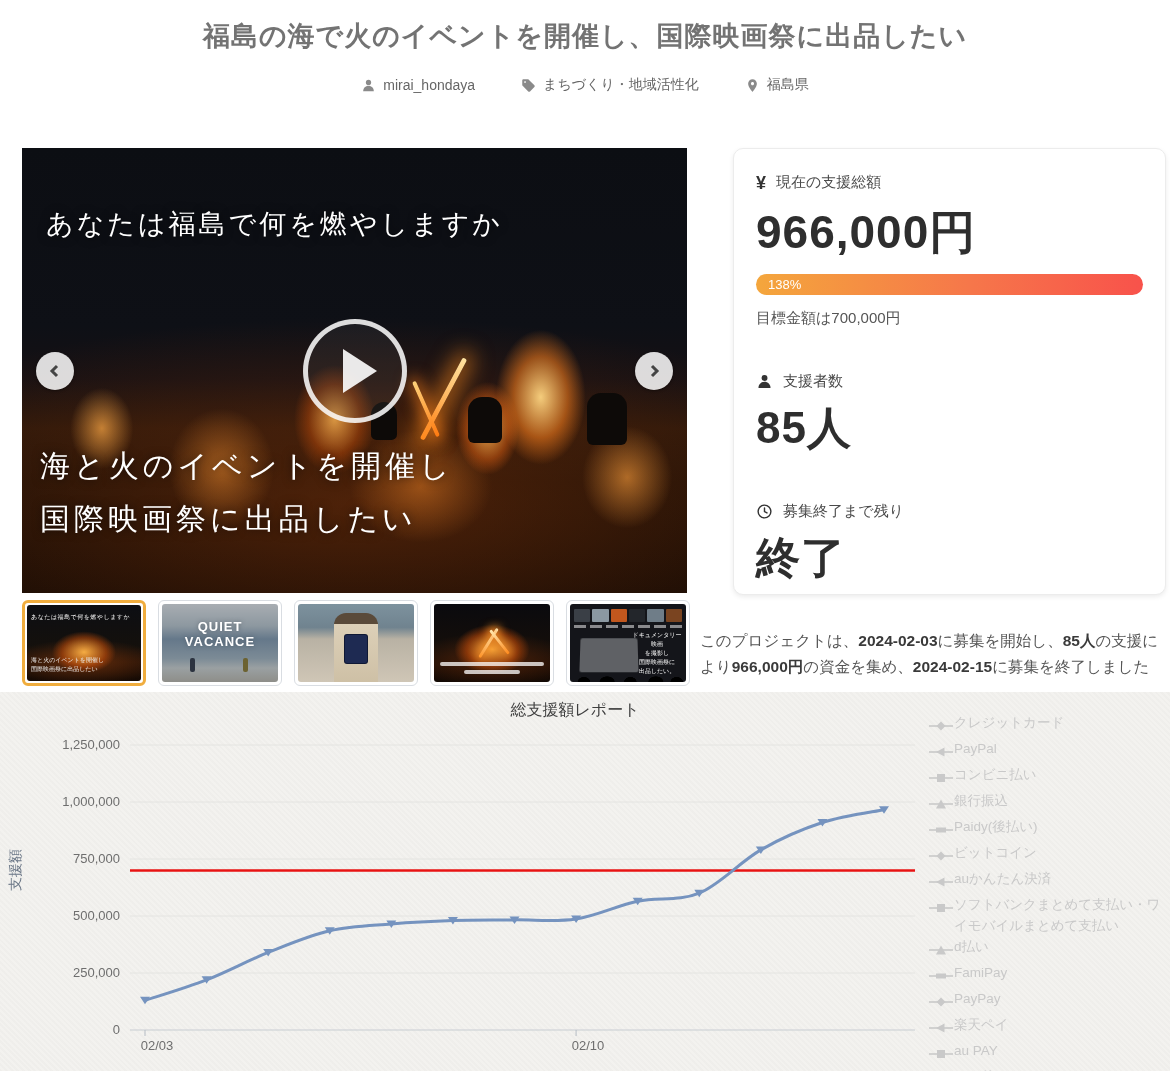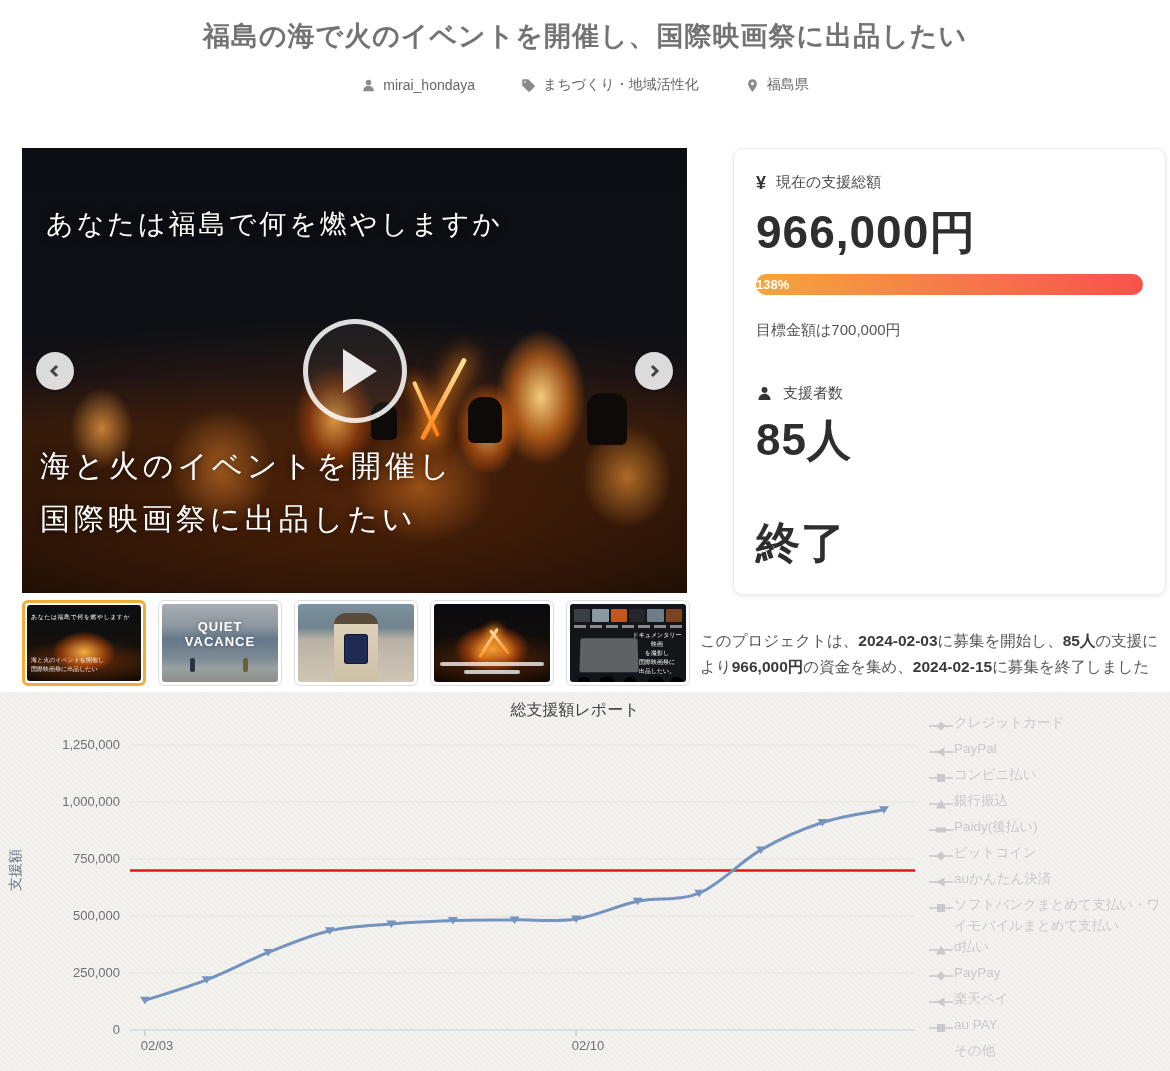--- a/index.html
+++ b/index.html
@@ -112,22 +112,22 @@
   
   .card { position:absolute; left:733px; top:148px; width:433px; height:447px; background:#fff;
     border:1px solid #ececec; border-radius:10px; box-shadow:0 2px 5px rgba(0,0,0,.08); padding:24px 22px; }
   .stat-label { display:flex; align-items:center; gap:10px; color:#4a4a4a; font-size:15px; }
   .stat-label svg { width:17px; height:17px; color:#333; }
   .yen-glyph { font-size:18px; font-weight:700; color:#333; line-height:1; }
   .big-amount { font-size:46px; font-weight:700; color:#2e2e2e; letter-spacing:1px; margin:10px 0 10px; }
   .progress { width:100%; height:21px; border-radius:11px;
     background:linear-gradient(90deg,#f4a63c 0%, #f6774a 55%, #f8524b 100%);
     display:flex; align-items:center; }
-  .progress-text { color:#fff; font-size:13px; font-weight:700; }
-  .goal-text { margin-top:26px; color:#555; font-size:15px; }
+  .progress-text { color:#fff; font-size:13px; font-weight:400; padding-left:12px; }
+  .goal-text { margin-top:14px; color:#555; font-size:15px; }
   .stat-block { margin-top:44px; }
   .big-number { font-size:44px; font-weight:700; color:#2e2e2e; margin-top:8px; letter-spacing:1px; }
 
   
   .summary { position:absolute; left:700px; top:628px; width:468px; color:#555;
     font-size:15.5px; line-height:1.7; }
   .summary b { color:#3a3a3a; }
 
   
   .chart-section { position:absolute; left:0; top:692px; width:1170px; height:379px;
@@ -271,20 +271,27 @@
         <svg viewBox="0 0 24 24" fill="currentColor">
             <circle cx="12" cy="7" r="4.2"></circle>
             <path d="M3.5 21c0-4.7 3.8-8.5 8.5-8.5s8.5 3.8 8.5 8.5z"></path>
           </svg>
         <span>支援者数</span>
       </div>
       <div class="big-number">85人</div>
     </div>
 
     <div class="stat-block">
+      <div class="stat-label">
+        <svg viewBox="0 0 24 24">
+            <circle cx="12" cy="12" r="9" fill="none" stroke="currentColor" stroke-width="2"></circle>
+            <path d="M12 7v5l3.5 2" stroke="currentColor" stroke-width="2" fill="none" stroke-linecap="round"></path>
+          </svg>
+        <span>募集終了まで残り</span>
+      </div>
       <div class="big-number">終了</div>
     </div>
   </div>
 
   <p class="summary"><span>このプロジェクトは、</span><b>2024-02-03</b><span>に募集を開始し、</span><b>85人</b><span>の支援により</span><b>966,000円</b><span>の資金を集め、</span><b>2024-02-15</b><span>に募集を終了しました</span></p>
 
   <div class="chart-section">
     <div class="chart-title">総支援額レポート</div>
     <svg id="chart-svg" width="1170" height="379">
         <line x1="130" y1="338" x2="915" y2="338" stroke="#c8cdd2" stroke-width="1"></line>
@@ -380,20 +387,27 @@
         <div class="legend-item">
           <span class="lg-marker"><svg width="26" height="12" viewBox="0 0 26 12" fill="#c9c9c9">
               <line x1="1" y1="6" x2="25" y2="6" stroke="#c9c9c9" stroke-width="1.6"></line>
               <polygon points="13,1.5 18,10.5 8,10.5"></polygon>
             </svg></span>
           <span class="lg-text">d払い</span>
         </div>
         <div class="legend-item">
           <span class="lg-marker"><svg width="26" height="12" viewBox="0 0 26 12" fill="#c9c9c9">
               <line x1="1" y1="6" x2="25" y2="6" stroke="#c9c9c9" stroke-width="1.6"></line>
+              <rect x="8" y="3.5" width="10" height="5"></rect>
+            </svg></span>
+          <span class="lg-text">FamiPay</span>
+        </div>
+        <div class="legend-item">
+          <span class="lg-marker"><svg width="26" height="12" viewBox="0 0 26 12" fill="#c9c9c9">
+              <line x1="1" y1="6" x2="25" y2="6" stroke="#c9c9c9" stroke-width="1.6"></line>
               <polygon points="13,1.5 17.5,6 13,10.5 8.5,6"></polygon>
             </svg></span>
           <span class="lg-text">PayPay</span>
         </div>
         <div class="legend-item">
           <span class="lg-marker"><svg width="26" height="12" viewBox="0 0 26 12" fill="#c9c9c9">
               <line x1="1" y1="6" x2="25" y2="6" stroke="#c9c9c9" stroke-width="1.6"></line>
               <polygon points="8,6 16.5,1.5 16.5,10.5"></polygon>
             </svg></span>
           <span class="lg-text">楽天ペイ</span>

